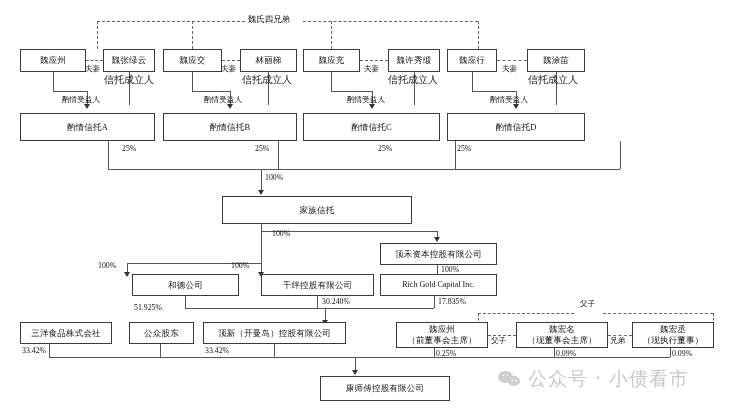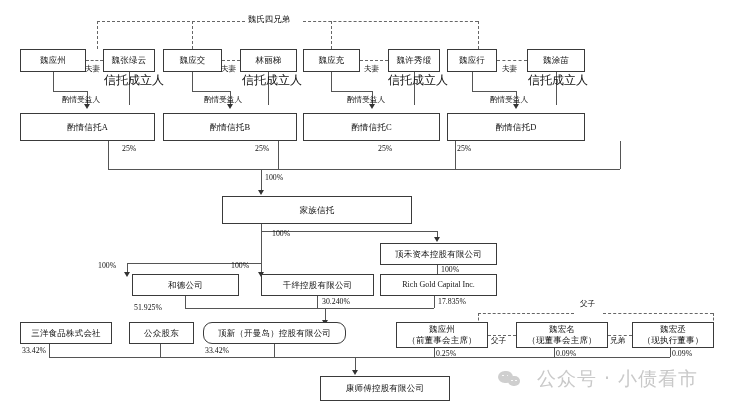--- a/index.html
+++ b/index.html
@@ -41,21 +41,21 @@
     position: absolute;
     font-size: 7.6px;
     color: #111;
     white-space: nowrap;
     z-index: 6;
     line-height: 1;
   }
   .lbl.pct { font-size: 7.8px; }
   .lbl.title { font-size: 8.4px; background:#fff; padding:0 3px; }
   .lbl.rel { font-size: 7.6px; background:#fff; padding:0 2px; }
-  .lbl.under { font-size: 12px; font-family: Liberation Mono, monospace; }
+  .lbl.under { font-size: 10px; }
   
   .ln {
     position: absolute;
     background: #555;
     z-index: 2;
   }
   .lnv { width: 1px; }
   .lnh { height: 1px; }
   .dash-h {
     position: absolute;
@@ -73,21 +73,21 @@
     border-left: 3.5px solid transparent;
     border-right: 3.5px solid transparent;
     border-top: 5px solid #333;
     z-index: 4;
   }
   
   #watermark {
     position: absolute;
     display: flex;
     align-items: center;
-    gap: 16px;
+    gap: 7px;
     color: #c9c9c9;
     font-size: 19px;
     font-family: "DejaVu Sans", sans-serif;
     letter-spacing: 1px;
     z-index: 9;
     user-select: none;
   }
   #watermark .wc {
     width: 23px; height: 19px;
     position: relative;
@@ -268,21 +268,21 @@
   <div class="dash-h" style="left:603px; top:313px; width:110px;"></div>
   <div class="dash-v" style="left:478px; top:313px; height:12px;"></div>
   <div class="dash-v" style="left:713px; top:313px; height:12px;"></div>
 
   <div class="box" style="left:20px; top:322px; width:92px; height:22px;">
     <span>三洋食品株式会社</span>
   </div>
   <div class="box" style="left:129px; top:322px; width:65px; height:22px;">
     <span>公众股东</span>
   </div>
-  <div class="box" style="left:203px; top:322px; width:143px; height:22px;border-radius:9px;">
+  <div class="box" style="left:203px; top:322px; width:143px; height:22px;">
     <span>顶新（开曼岛）控股有限公司</span>
   </div>
 
   <div class="box" style="left:396px; top:322px; width:92px; height:26px;">
     <span>魏应州</span>
     <span class="l2">（前董事会主席）</span>
   </div>
   <div class="dash-h" style="left:488px; top:335px; width:28px;"></div>
   <div class="lbl rel" style="left:489px; top:337px;">父子</div>
   <div class="box" style="left:516px; top:322px; width:92px; height:26px;">

